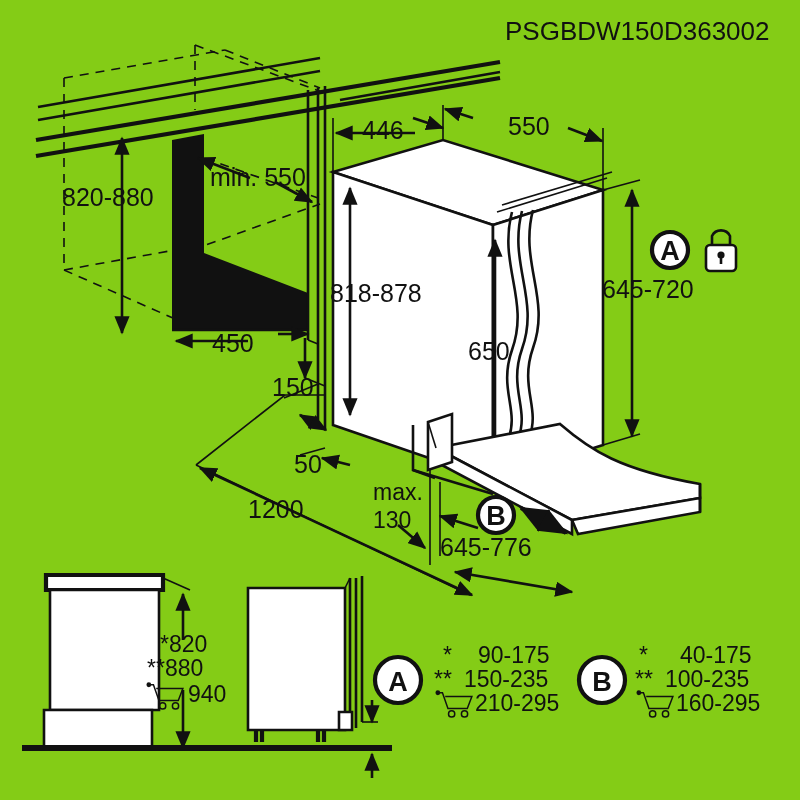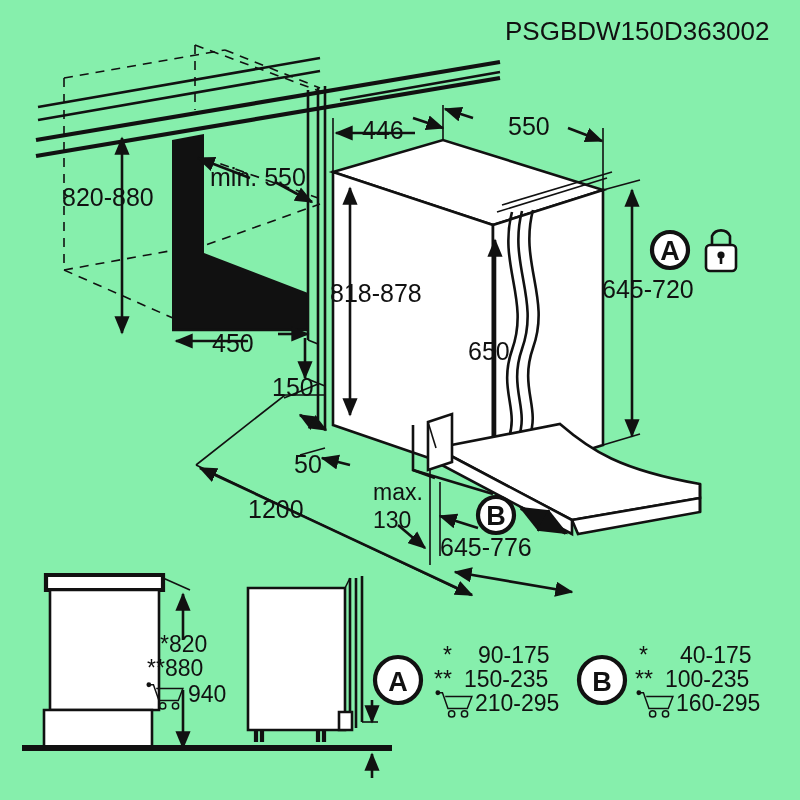--- a/index.html
+++ b/index.html
@@ -7,21 +7,21 @@
     padding: 0;
     background: #ffffff;
   }
   body {
     font-family: "Liberation Sans", sans-serif;
   }
   #sheet {
     position: relative;
     width: 800px;
     height: 800px;
-    background: #86efac;
+    background: #84cc16;
     overflow: hidden;
   }
   #drawing {
     position: absolute;
     left: 0;
     top: 0;
     width: 800px;
     height: 800px;
   }
   text {

